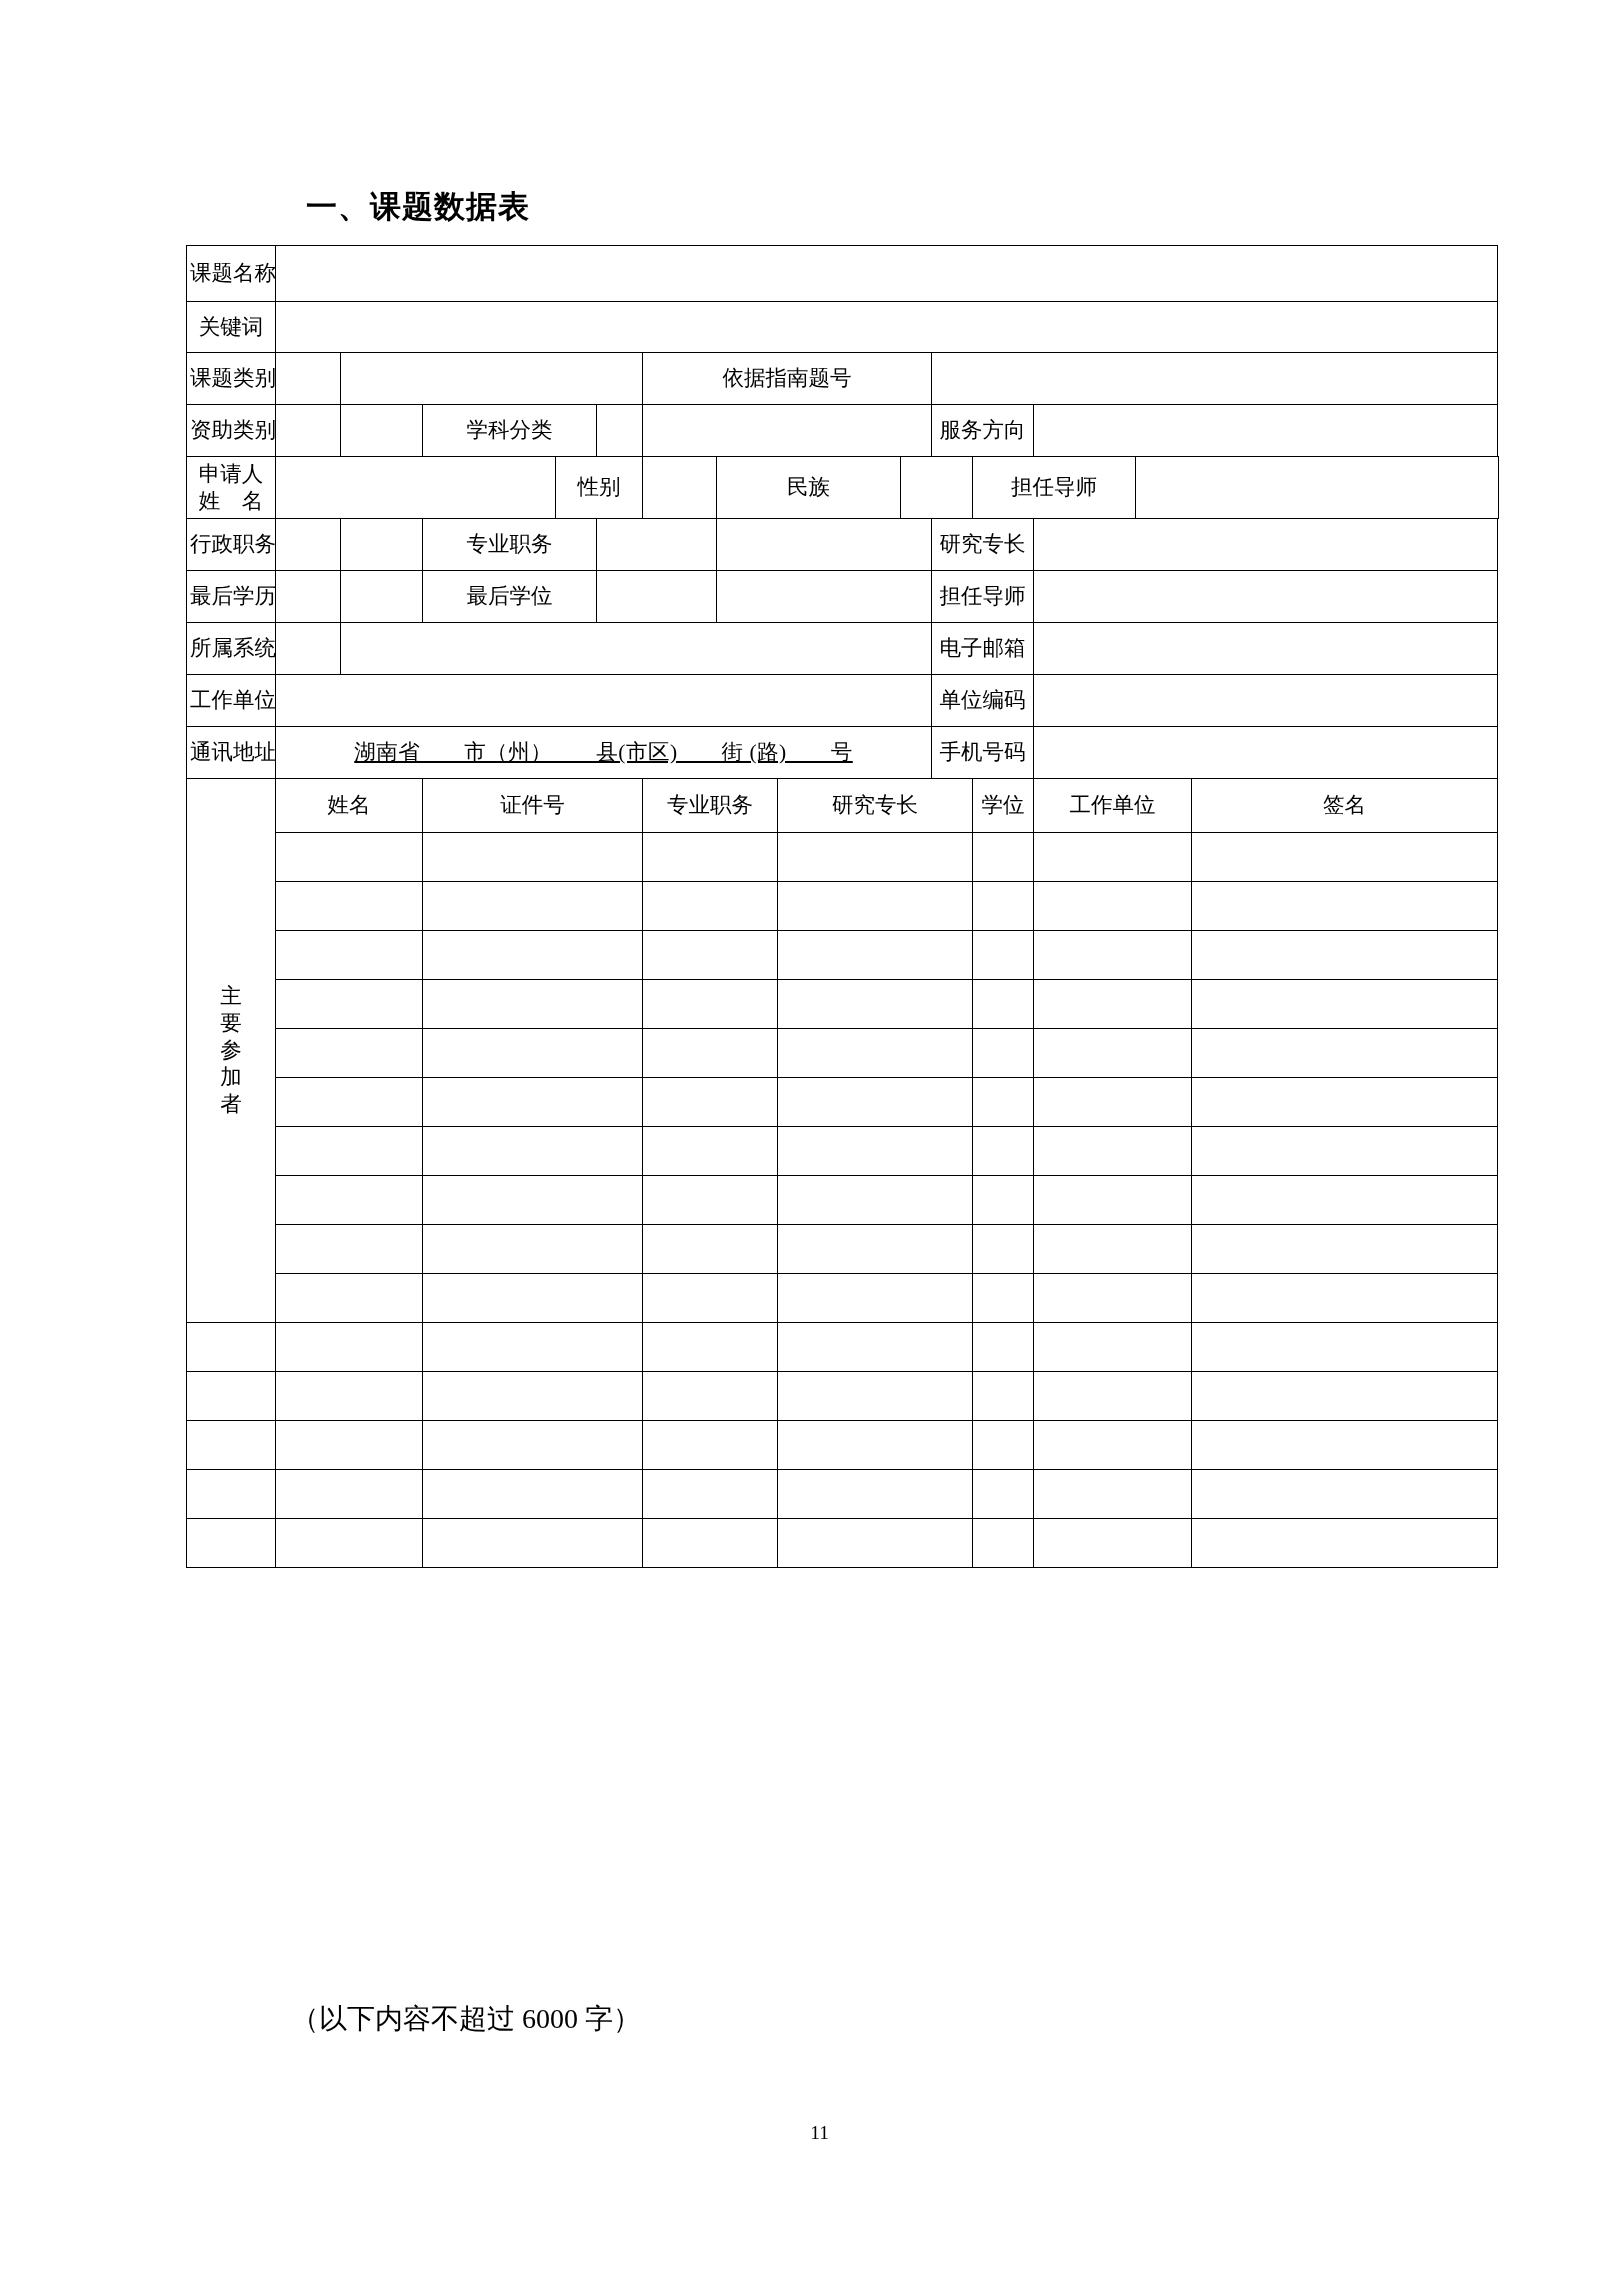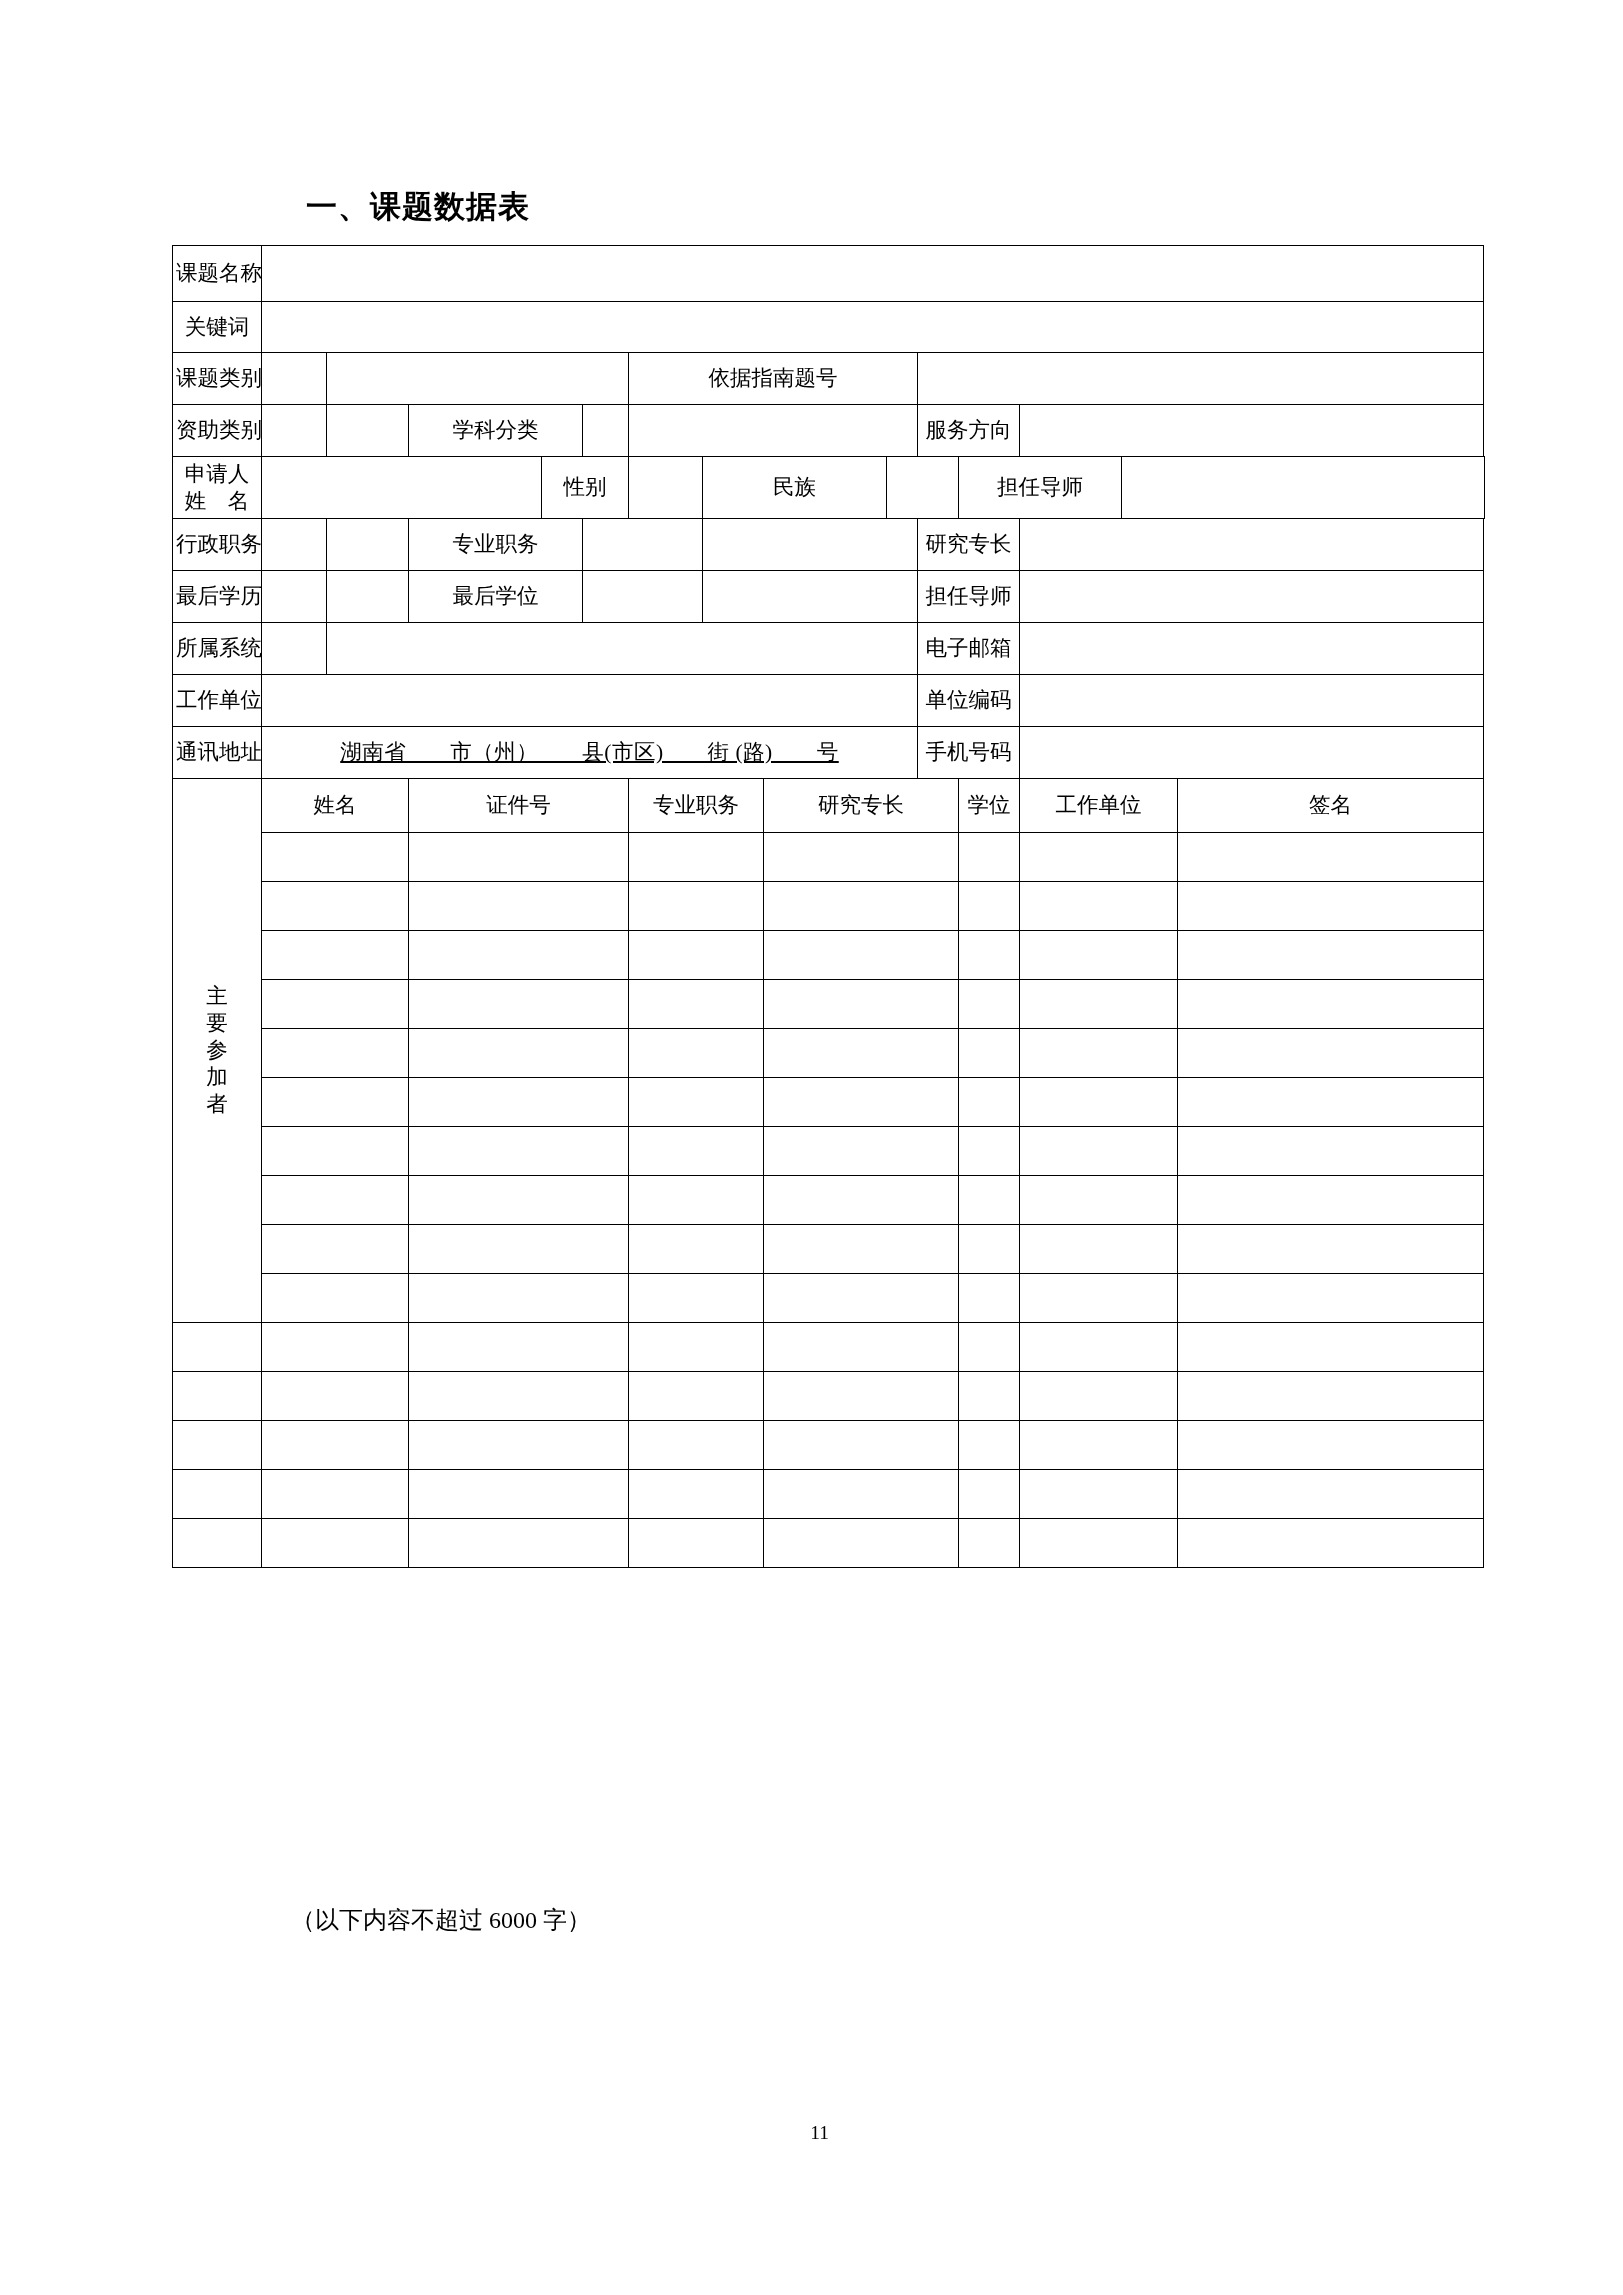--- a/index.html
+++ b/index.html
@@ -31,21 +31,21 @@
     font-weight: 700;
     font-size: 31px;
     letter-spacing: 1px;
     line-height: 1.1;
     white-space: nowrap;
     text-align: right;
   }
   
   table.form {
     position: absolute;
-    left: 172px;
+    left: 186px;
     top: 245px;
     width: 1313px;
     border-collapse: collapse;
     table-layout: fixed;
   }
   table.form td {
     border: 1px solid #000000;
     padding: 0 3.1px;
     font-size: 21.5px;
     line-height: 1.25;
@@ -82,22 +82,22 @@
   tr.r-bot    td { height: 48px;  }
 
   
   .twoline { line-height: 1.35; }
   .twoline span { display: block; white-space: nowrap; }
 
   
   .note {
     position: absolute;
     left: 291px;
-    top: 1904px;
-    font-size: 24px;
+    top: 2000px;
+    font-size: 28px;
     font-family: "Liberation Serif", "DejaVu Serif", serif;
     white-space: nowrap;
   }
   .pagenum {
     position: absolute;
     left: 8px;
     top: 2122px;
     width: 1623px;
     text-align: center;
     font-size: 19.4px;

